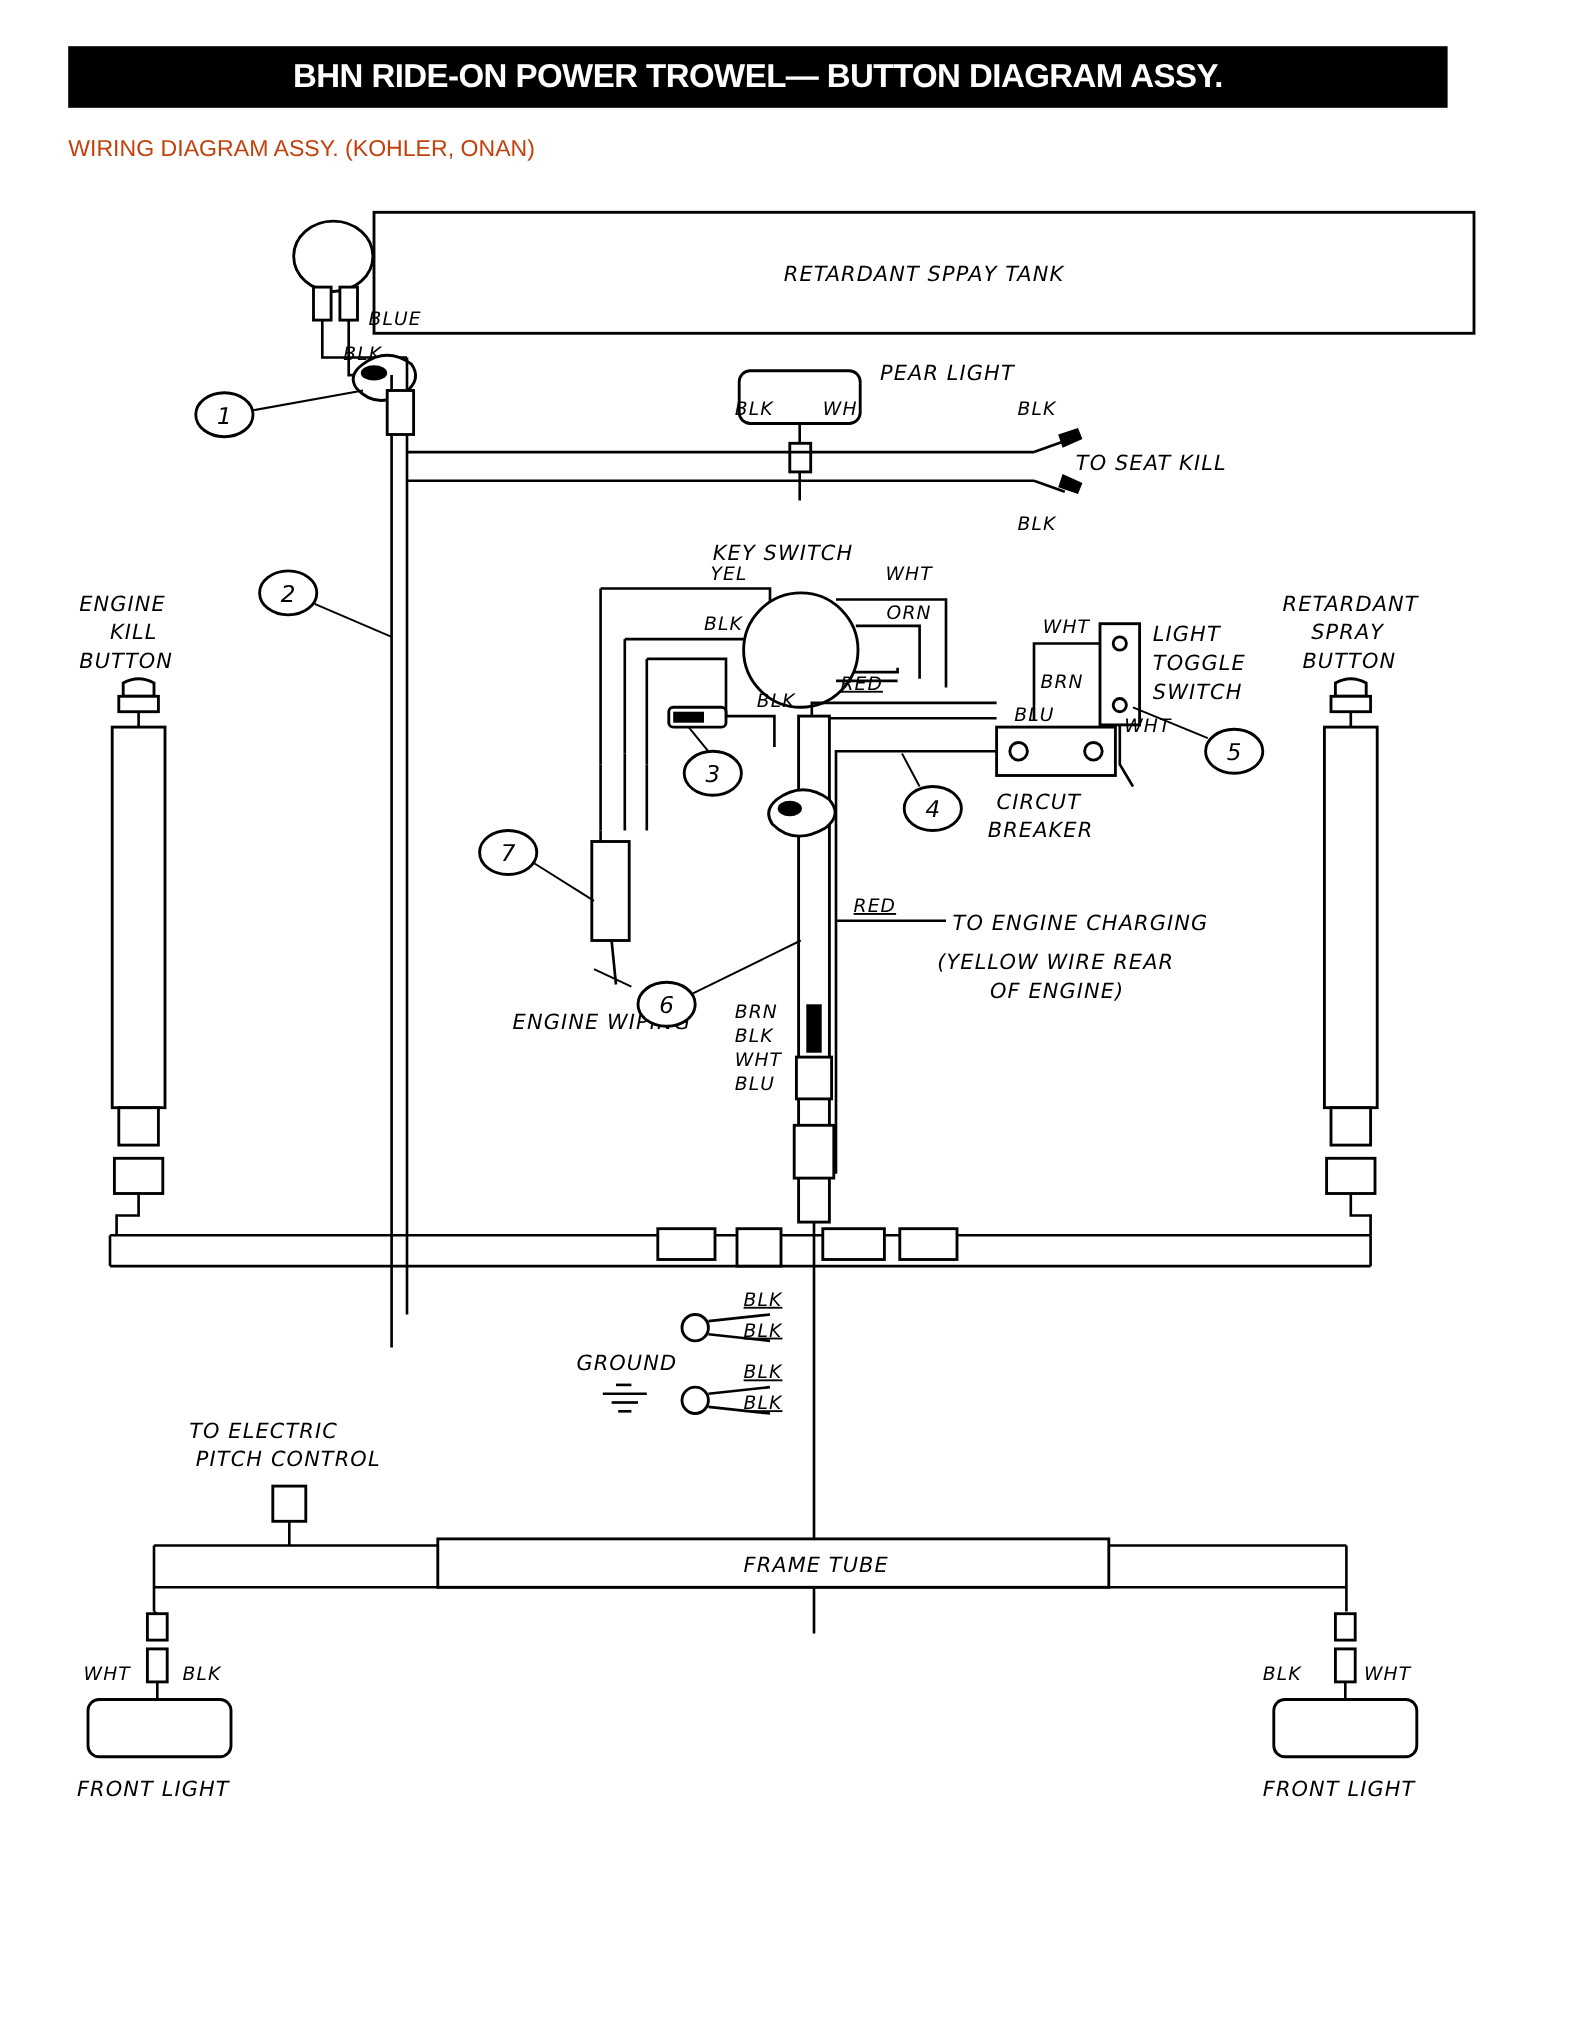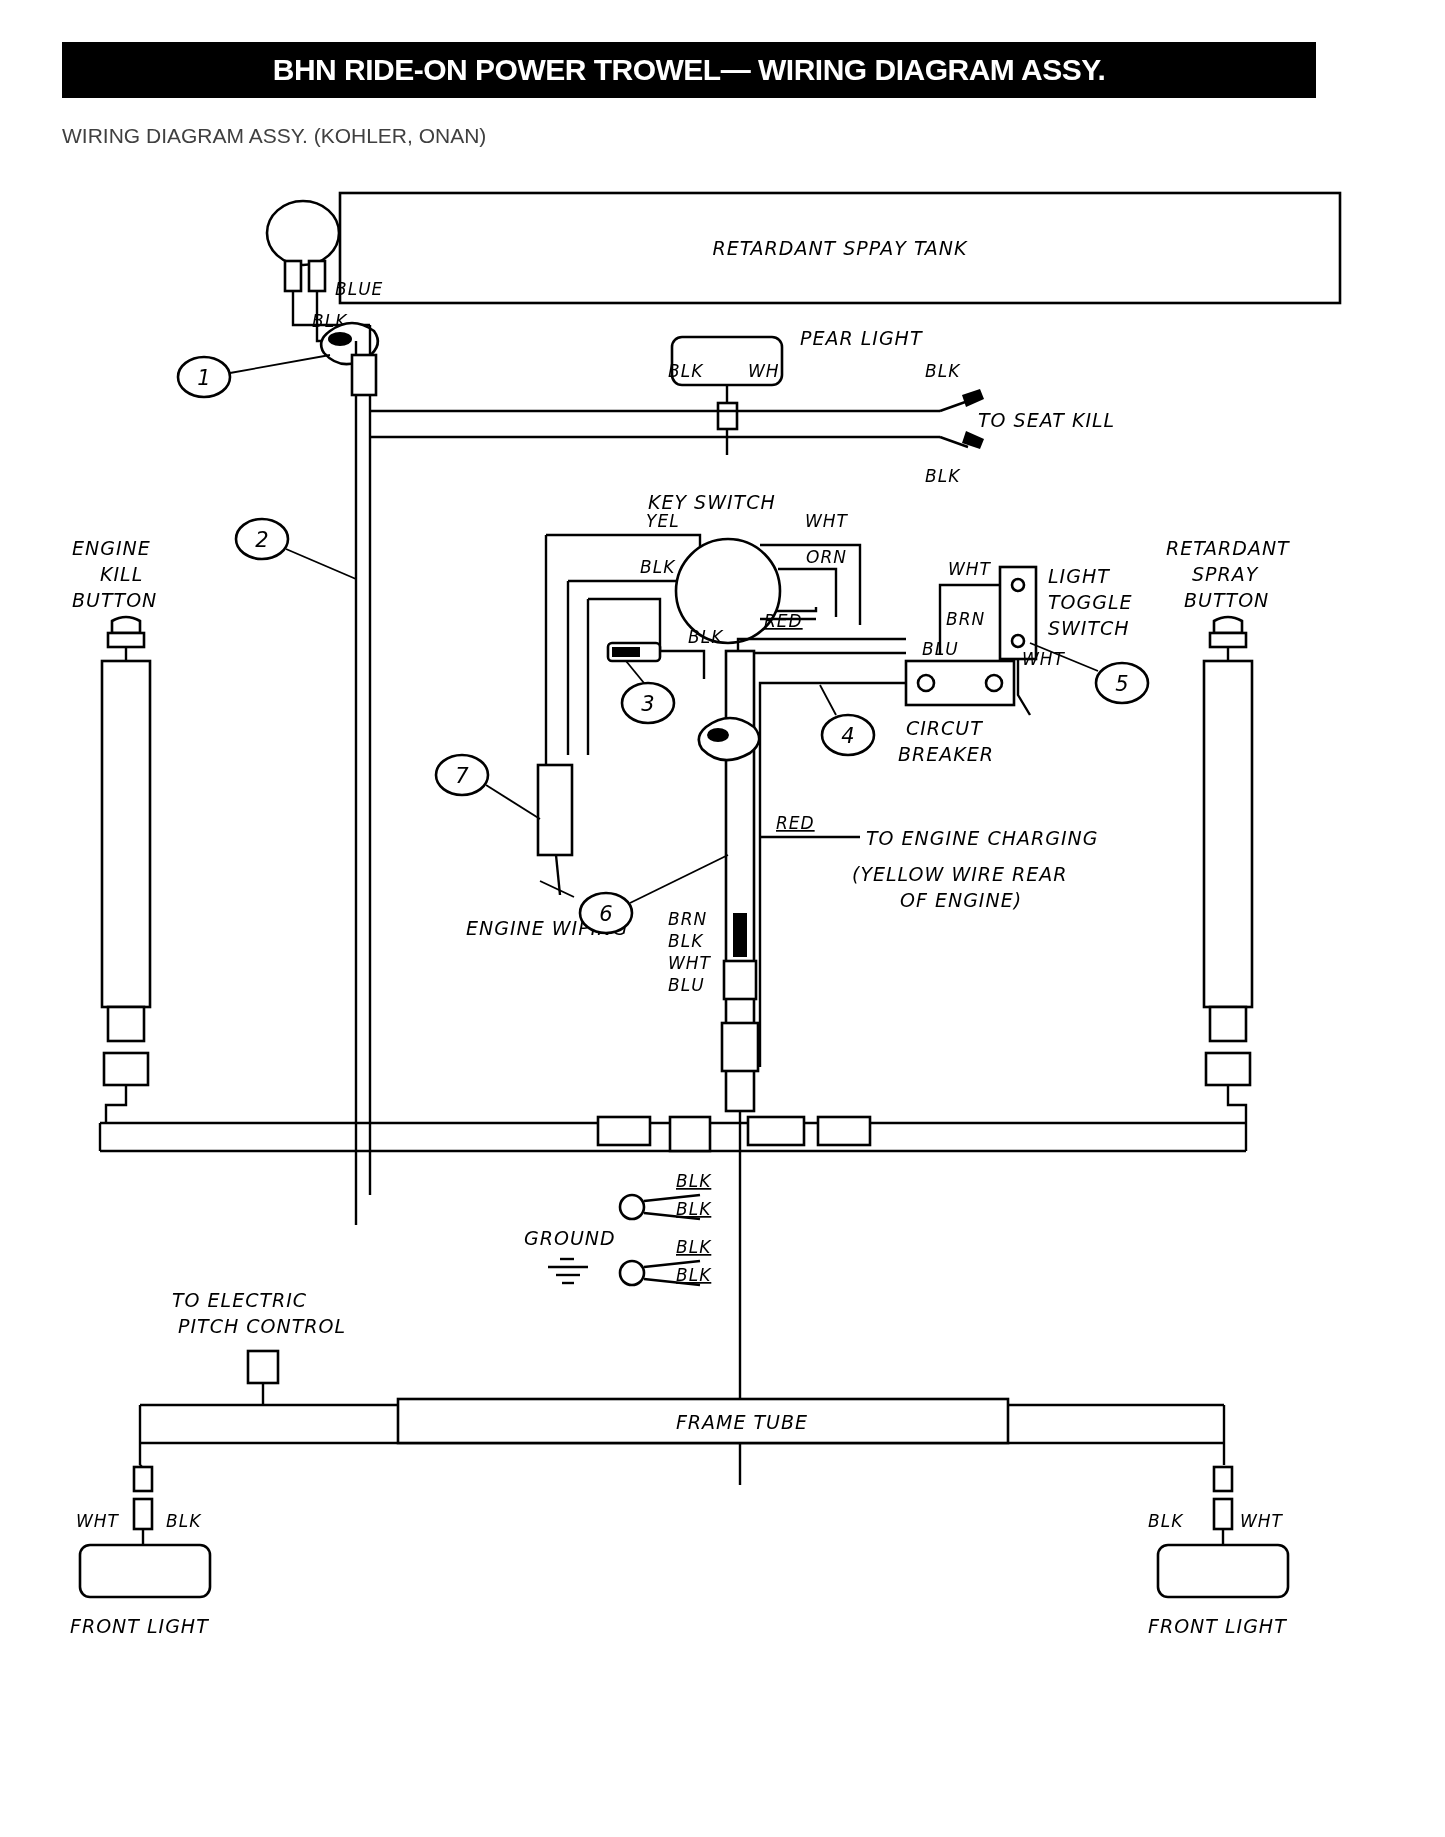--- a/index.html
+++ b/index.html
@@ -38,21 +38,21 @@
     font-size: 30px;
     font-weight: bold;
     font-family: "Liberation Sans", sans-serif;
     white-space: nowrap;
   }
   .subtitle {
     position: absolute;
     left: 62px;
     top: 124px;
     font-size: 21px;
-    color: #404040;
+    color: #c2410c;
     font-family: "Liberation Sans", sans-serif;
     white-space: nowrap;
   }
   
   #diagram {
     position: absolute;
     left: 0;
     top: 155px;
     width: 1445px;
     height: 1680px;
@@ -81,21 +81,21 @@
   .wire-thin { fill: none; stroke: #000; stroke-width: 1.8; }
   .outline { fill: #fff; stroke: #000; stroke-width: 2.6; }
   .solid { fill: #000; stroke: none; }
 </style>
 </head>
 <body>
 
 <div id="page">
 
   <div class="title-bar">
-    <span>BHN RIDE-ON POWER TROWEL— WIRING DIAGRAM ASSY.</span>
+    <span>BHN RIDE-ON POWER TROWEL— BUTTON DIAGRAM ASSY.</span>
   </div>
 
   <div class="subtitle">WIRING DIAGRAM ASSY. (KOHLER, ONAN)</div>
 
   <div id="diagram">
     <svg id="wiring" width="1445" height="1680" viewBox="0 0 1445 1680" xmlns="http://www.w3.org/2000/svg">
 
       <rect class="outline" x="340" y="38" width="1000" height="110"></rect>
       <text class="lbl" x="840" y="100" text-anchor="middle">RETARDANT SPPAY TANK</text>
 

